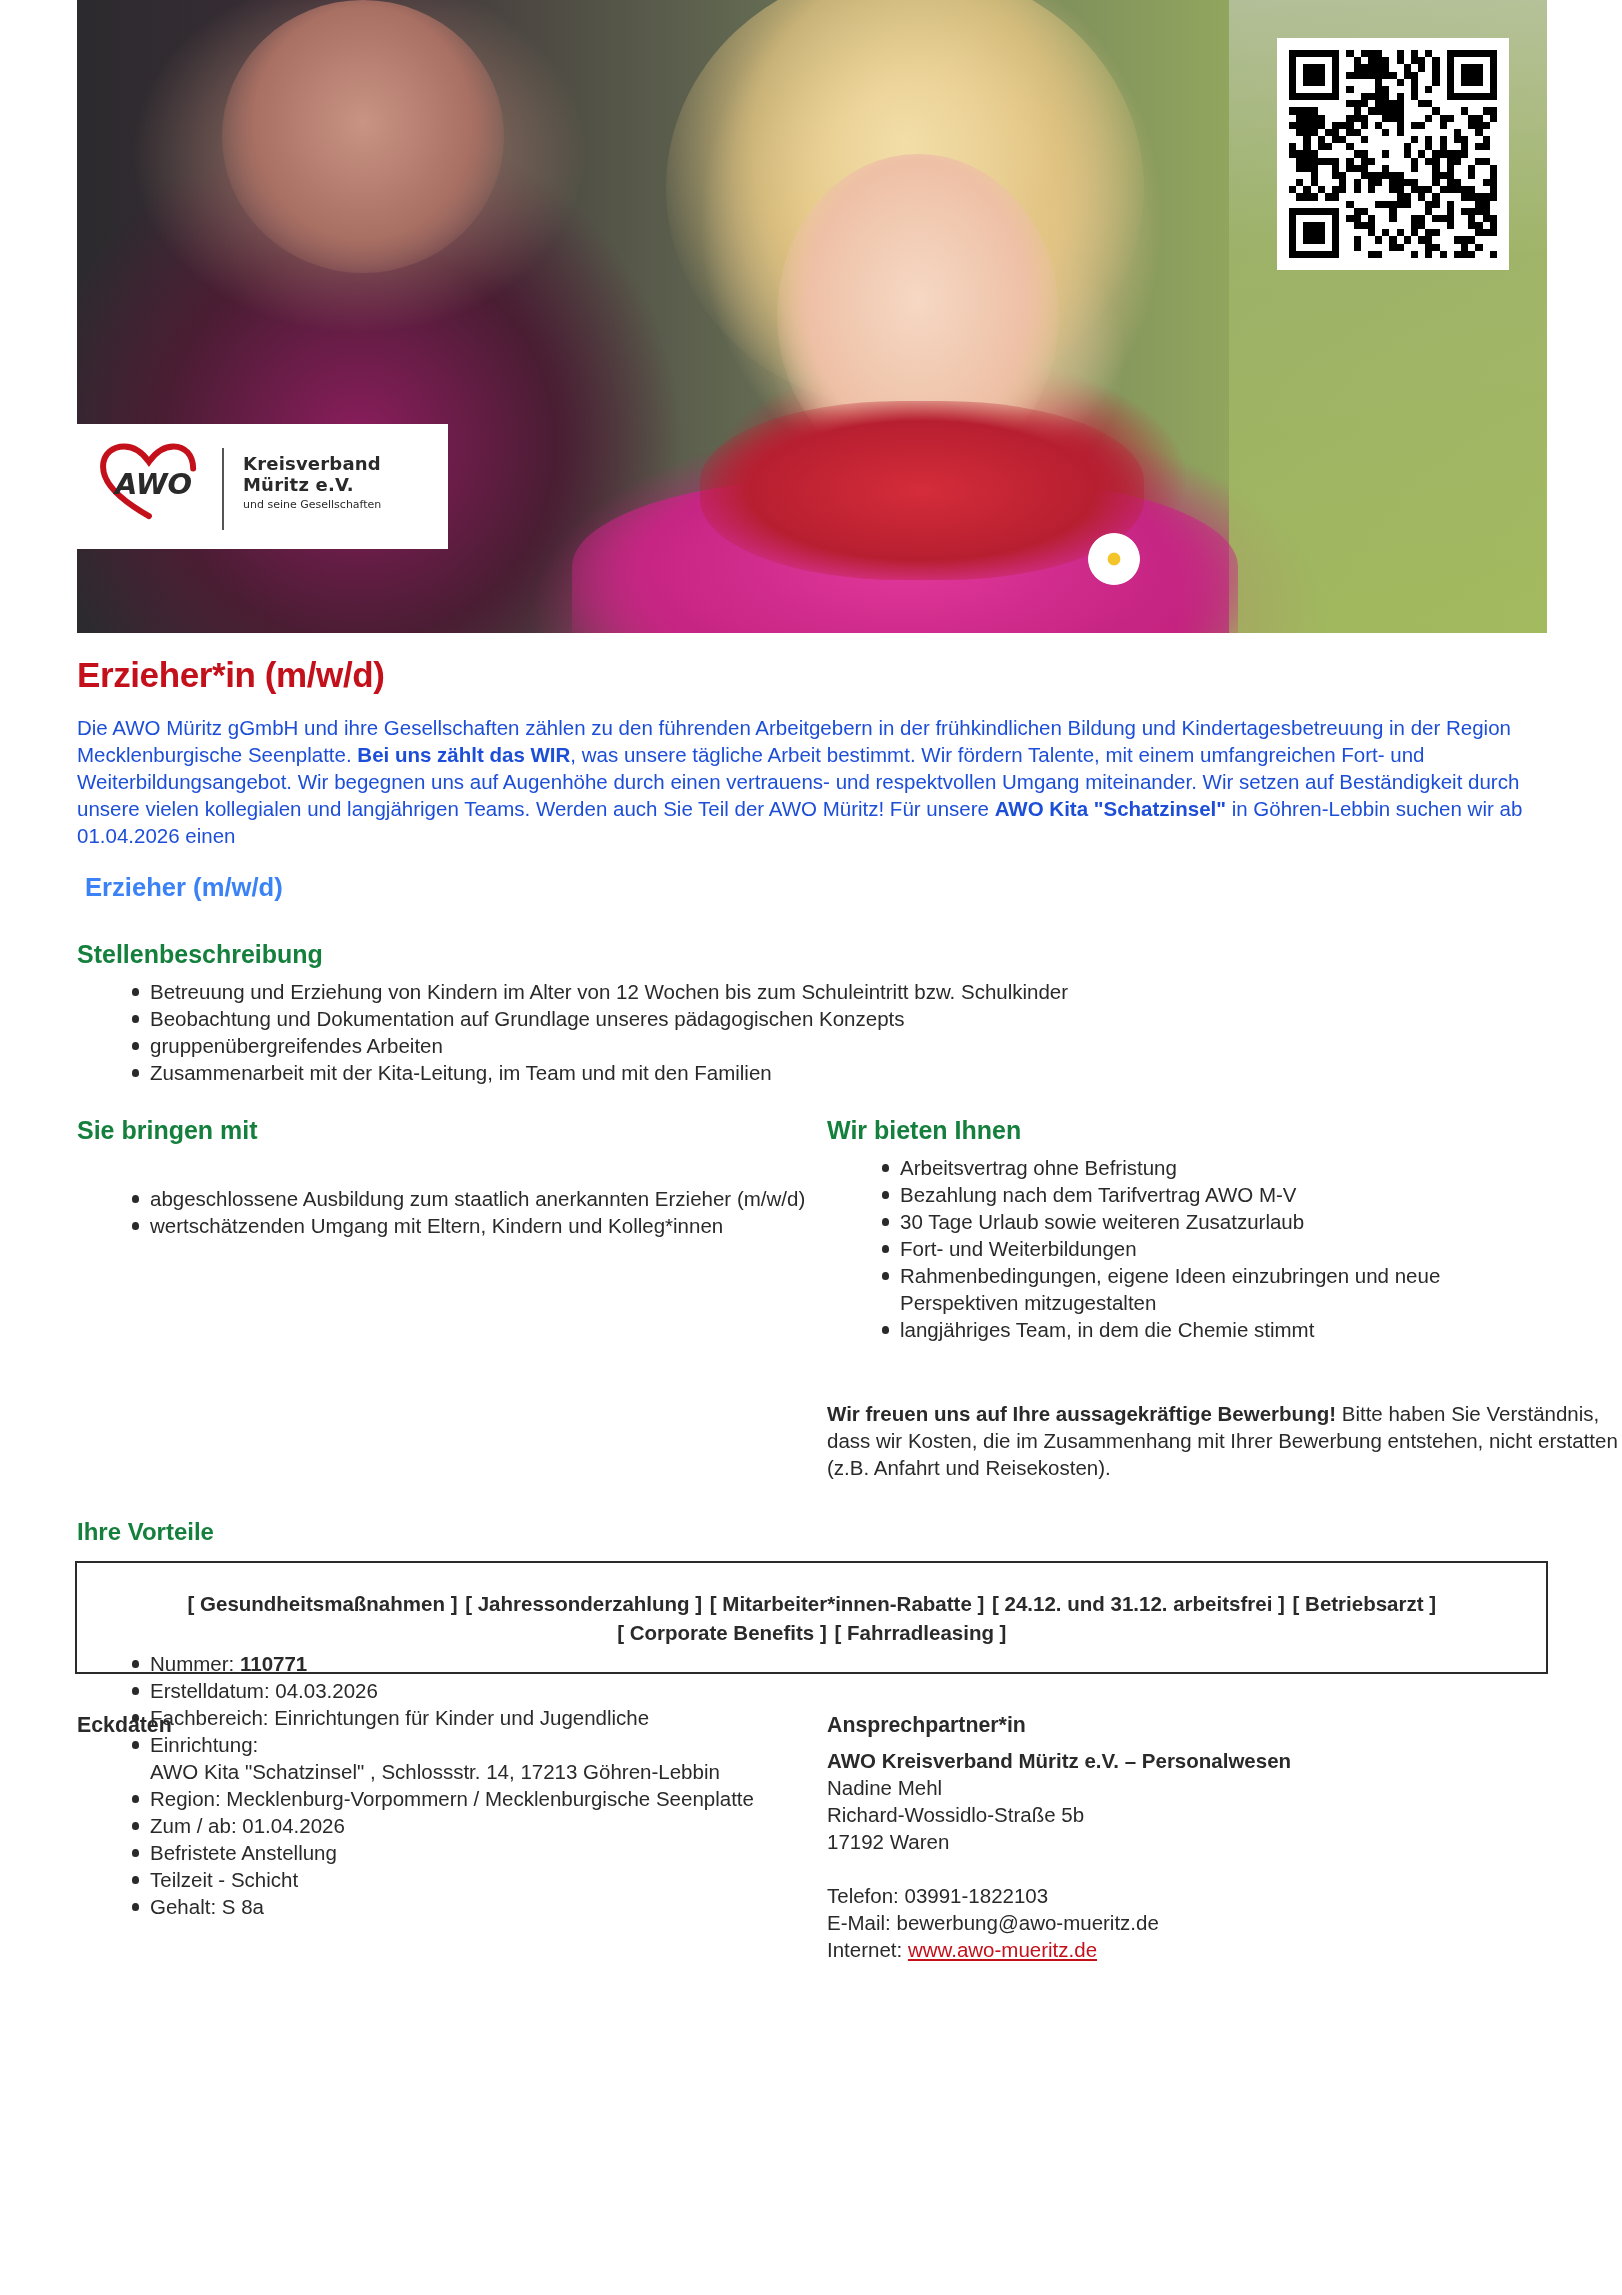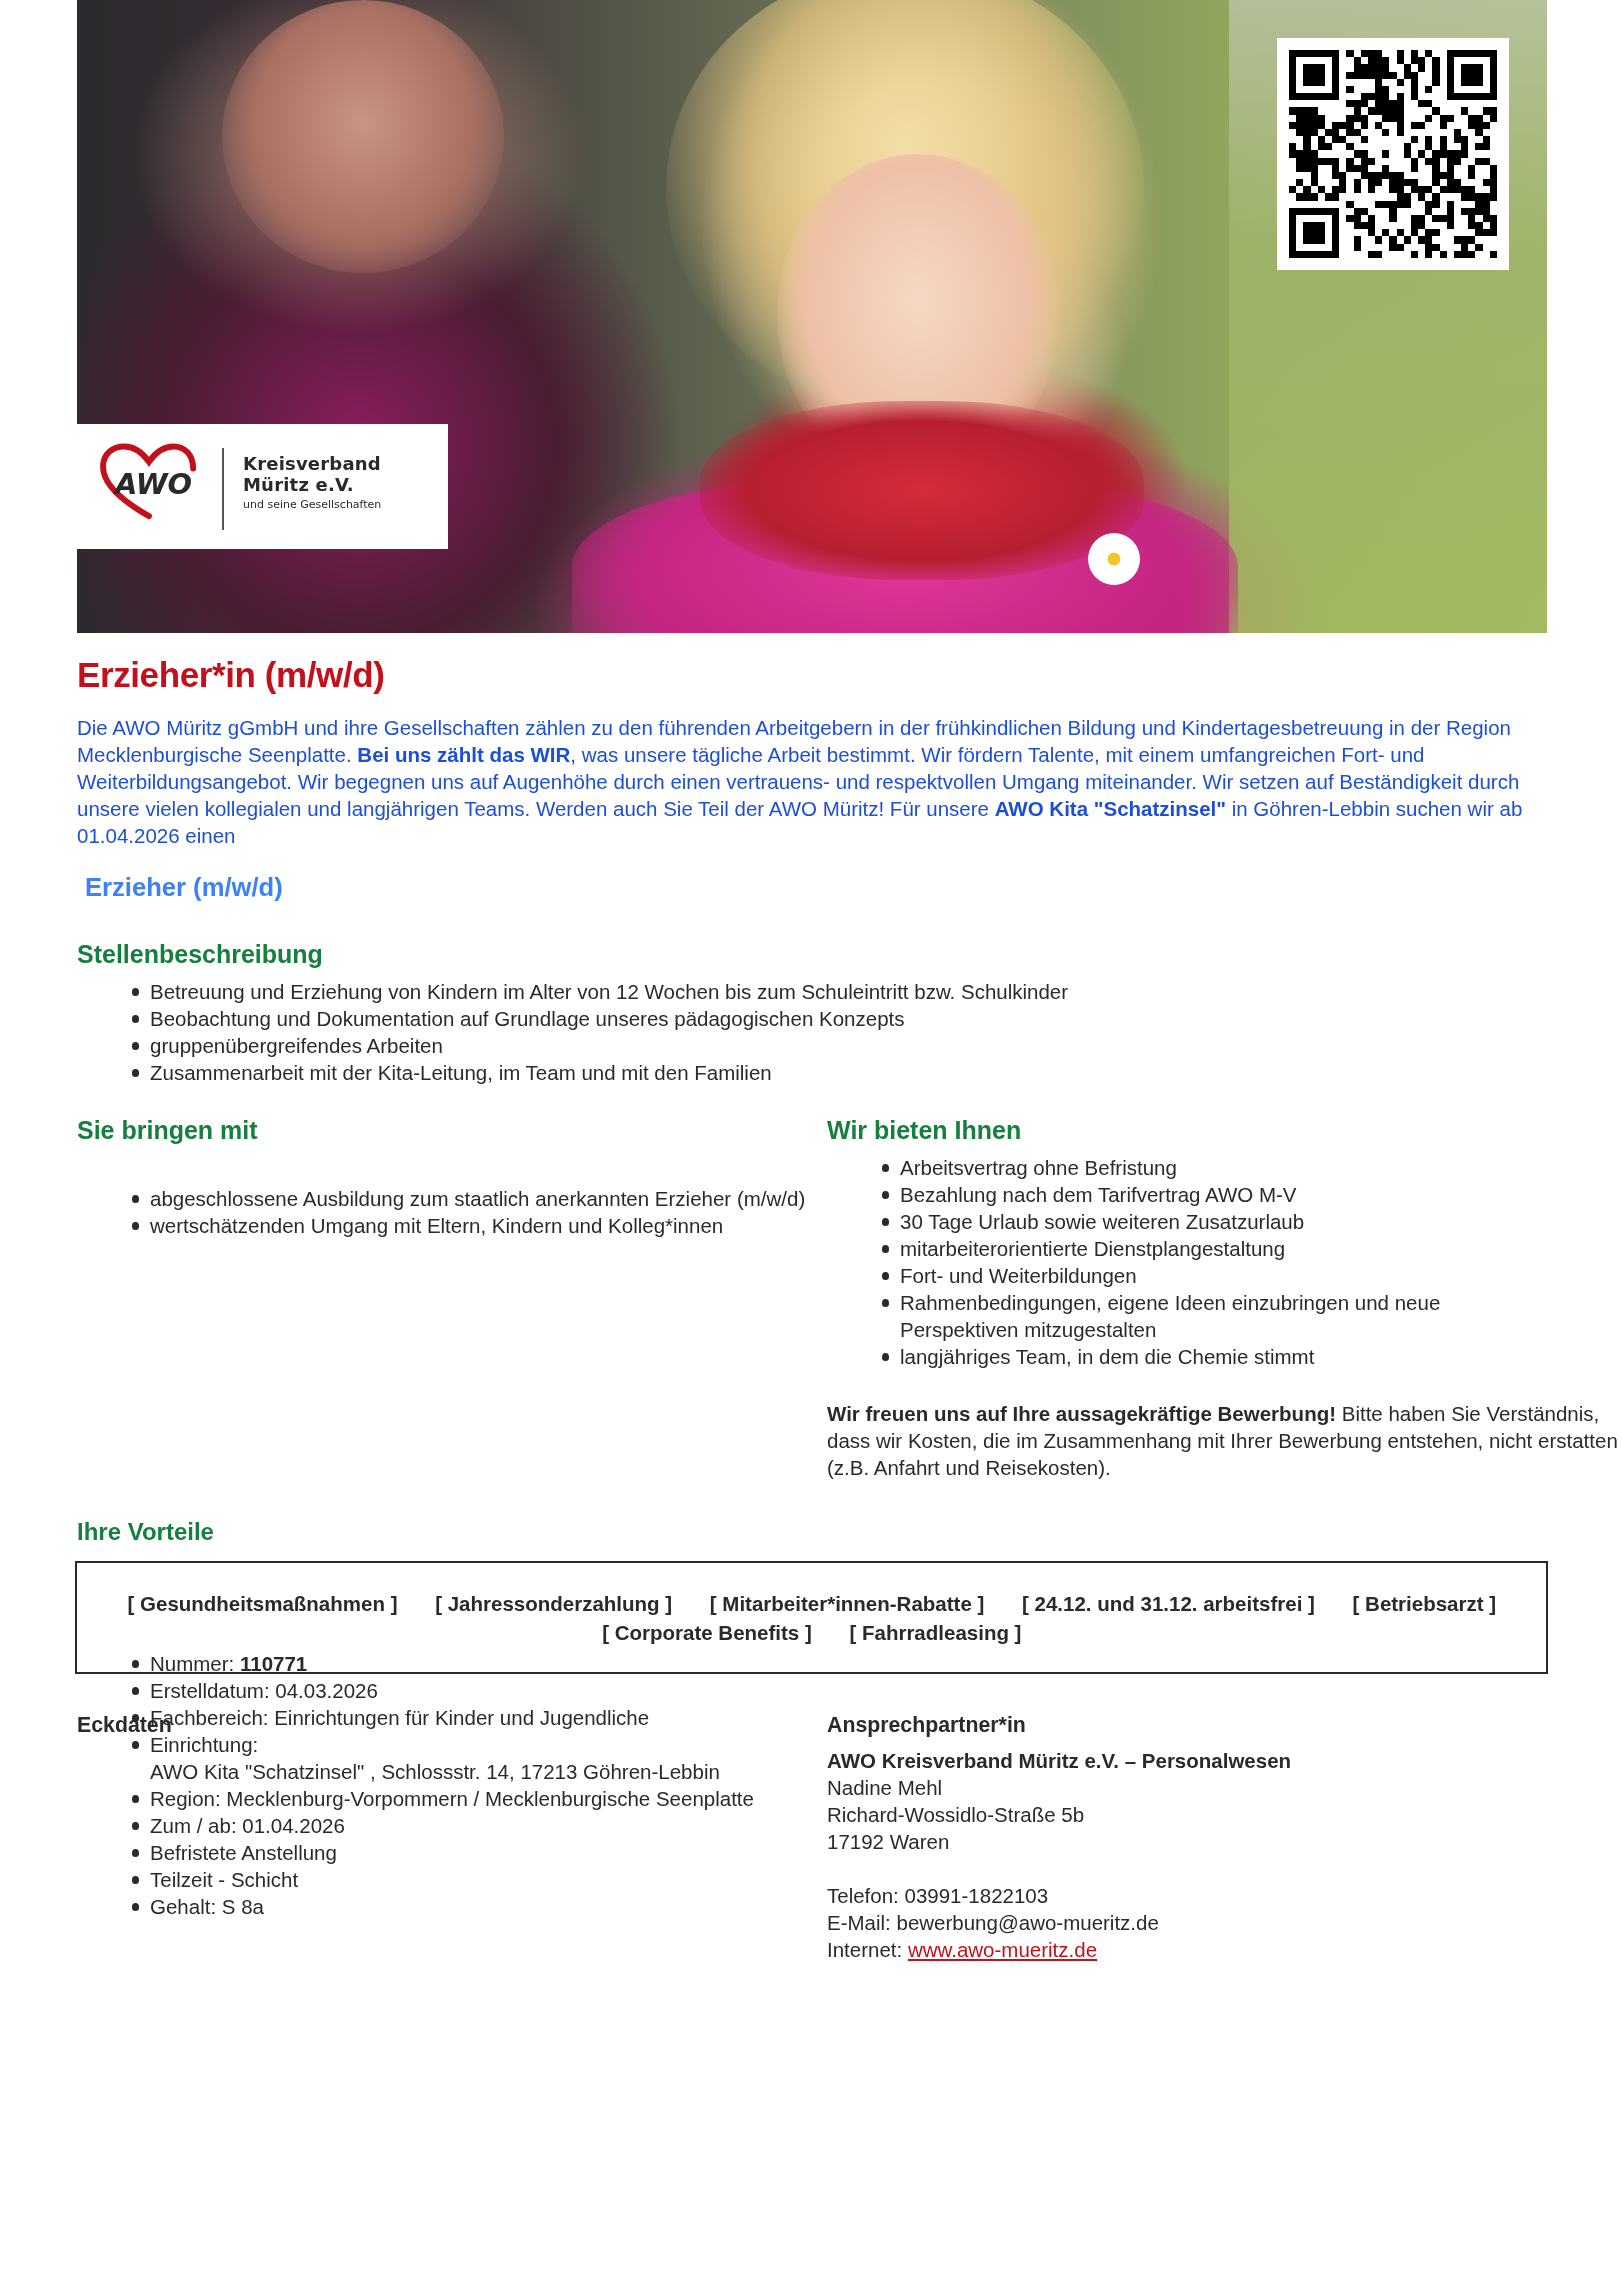--- a/index.html
+++ b/index.html
@@ -124,21 +124,21 @@
 
   .benefits-box {
     position: absolute; left: -1.7px; top: 1561px; width: 1473px; height: 113px;
     border: 2.6px solid #2a2a2a;
     display: flex; align-items: center; justify-content: center;
     padding: 0 13.7px;
   }
   .benefits-inner {
     text-align: center; font-weight: bold; font-size: 20.5px; line-height: 29px; color: #2a2a2a;
   }
-  .benefit { white-space: nowrap; margin: 0 16px; text-align: right; }
+  .benefit { white-space: nowrap; margin: 0 1px; text-align: right; }
 
   .contact {
     position: absolute; left: 750px; top: 1747px; width: 768px;
     font-size: 20.5px; line-height: 27px;
   }
   .contact .org { font-weight: bold; display: block; }
   .contact .line { display: block; }
   .contact .gap { display: block; height: 27px; }
   .contact a { color: #c4101a; text-decoration: underline; }
 
@@ -520,21 +520,20 @@
   <ul class="list" id="list-bringen" style="left:55px; top:1154px; width:674px;margin-top:31px;">
       <li>abgeschlossene Ausbildung zum staatlich anerkannten Erzieher (m/w/d)</li>
       <li>wertschätzenden Umgang mit Eltern, Kindern und Kolleg*innen</li>
     </ul>
 
   <h3 class="sec" style="left:750px; top:1115px;">Wir bieten Ihnen</h3>
   <ul class="list" id="list-bieten" style="left:805px; top:1154px; width:666px;">
       <li>Arbeitsvertrag ohne Befristung</li>
       <li>Bezahlung nach dem Tarifvertrag AWO M-V</li>
       <li>30 Tage Urlaub sowie weiteren Zusatzurlaub</li>
-      <li>mitarbeiterorientierte Dienstplangestaltung</li>
       <li>Fort- und Weiterbildungen</li>
       <li>Rahmenbedingungen, eigene Ideen einzubringen und neue Perspektiven mitzugestalten</li>
       <li>langjähriges Team, in dem die Chemie stimmt</li>
     </ul>
 
   <p class="apply-note"><b>Wir freuen uns auf Ihre aussagekräftige Bewerbung!</b><span> Bitte haben Sie Verständnis, dass wir Kosten, die im Zusammenhang mit Ihrer Bewerbung entstehen, nicht erstatten (z.B. Anfahrt und Reisekosten).</span></p>
 
   <h3 class="sec" style="left:0; top:1516px; font-size:24px;">Ihre Vorteile</h3>
   <div class="benefits-box">
     <div class="benefits-inner" id="benefits-inner"><span class="benefit">[ Gesundheitsmaßnahmen ]</span> <span class="benefit">[ Jahressonderzahlung ]</span> <span class="benefit">[ Mitarbeiter*innen-Rabatte ]</span> <span class="benefit">[ 24.12. und 31.12. arbeitsfrei ]</span> <span class="benefit">[ Betriebsarzt ]</span> <span class="benefit">[ Corporate Benefits ]</span> <span class="benefit">[ Fahrradleasing ]</span> </div>

